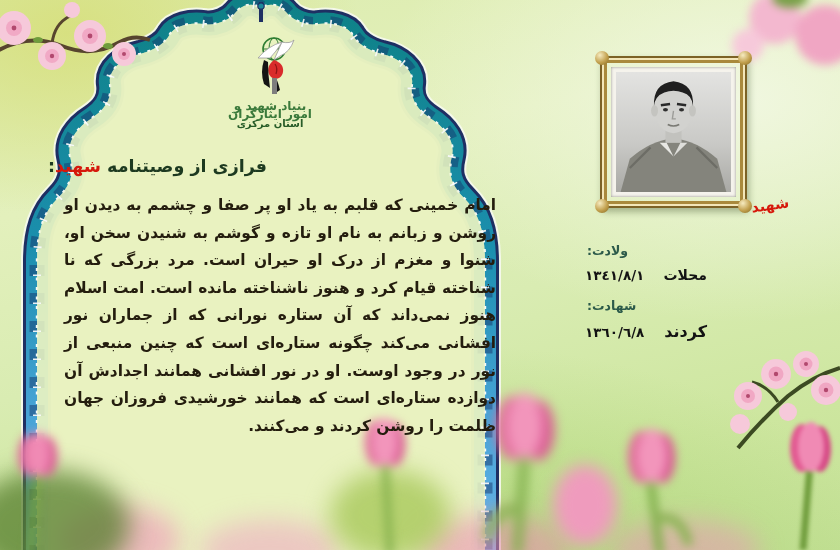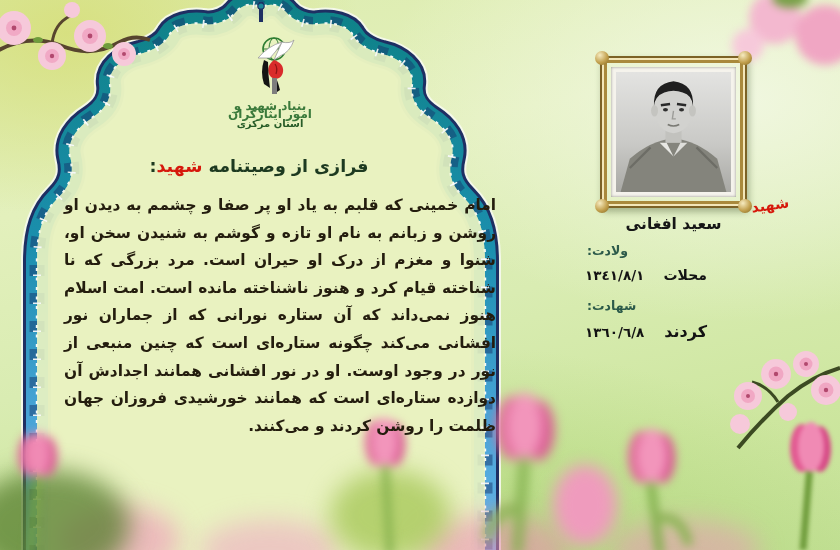--- a/index.html
+++ b/index.html
@@ -10,21 +10,21 @@
       radial-gradient(420px 260px at 8% 6%, rgba(214,222,120,.85), rgba(214,222,120,0) 70%),
       radial-gradient(520px 320px at 88% 18%, rgba(242,248,228,.9), rgba(242,248,228,0) 70%),
       radial-gradient(700px 360px at 50% 108%, rgba(150,200,90,.55), rgba(150,200,90,0) 70%),
       linear-gradient(168deg,#dcecae 0%,#e3f0bc 30%,#d9ecb2 55%,#cde69f 80%,#c3e095 100%);
   }
   .layer{position:absolute;inset:0;pointer-events:none;}
   svg{display:block;}
 
   
   .arch-content{position:absolute;right:328px;left:48px;top:156px;width:464px;}
-  .page-title{margin:0 42px 7px 0;text-align:center;font-size:17.5px;font-weight:bold;color:#1d3a20;}
+  .page-title{margin:0 42px 7px 0;text-align:left;font-size:17.5px;font-weight:bold;color:#1d3a20;}
   .page-title .hl{color:#d6180b;}
   .will{color:#241d0e;font-size:15.4px;font-weight:bold;line-height:27.6px;
         text-align:justify;text-align-last:right;}
   .will p{margin:16px;}
 
   
   .emblem{position:absolute;left:219px;top:36px;width:102px;text-align:center;color:#2f6a2f;}
   .emblem .cap1{font-size:12px;line-height:8px;color:#3b7a3b;font-weight:bold;}
   .emblem .cap2{font-size:10px;line-height:12px;color:#275c27;font-weight:bold;letter-spacing:1px;}
 
@@ -250,21 +250,20 @@
         <path d="M39,29 L47,28 M53,28 L61,29" stroke="#2a2a2a" stroke-width="2.2" fill="none"></path>
         <ellipse cx="43" cy="33" rx="2.2" ry="1.5" fill="#2f2f2f"></ellipse>
         <ellipse cx="57" cy="33" rx="2.2" ry="1.5" fill="#2f2f2f"></ellipse>
         <path d="M50,34 L49,41 L52,41" stroke="#9c9c98" stroke-width="1.2" fill="none"></path>
         <path d="M45,46 Q50,48.5 55,46" stroke="#7a7a74" stroke-width="1.4" fill="none"></path>
       </svg>
     </div>
   </div>
 
   <div class="shahid-label">شهید</div>
-  <div class="martyr-name">سعید افغانی</div>
 
   <div class="records">
     <div class="rec-header">ولادت:</div>
     <div class="rec-row">
       <span class="place">محلات</span>
       <span class="date">١٣٤١/٨/١</span>
     </div>
     <div class="rec-header">شهادت:</div>
     <div class="rec-row big">
       <span class="place">کردند</span>

